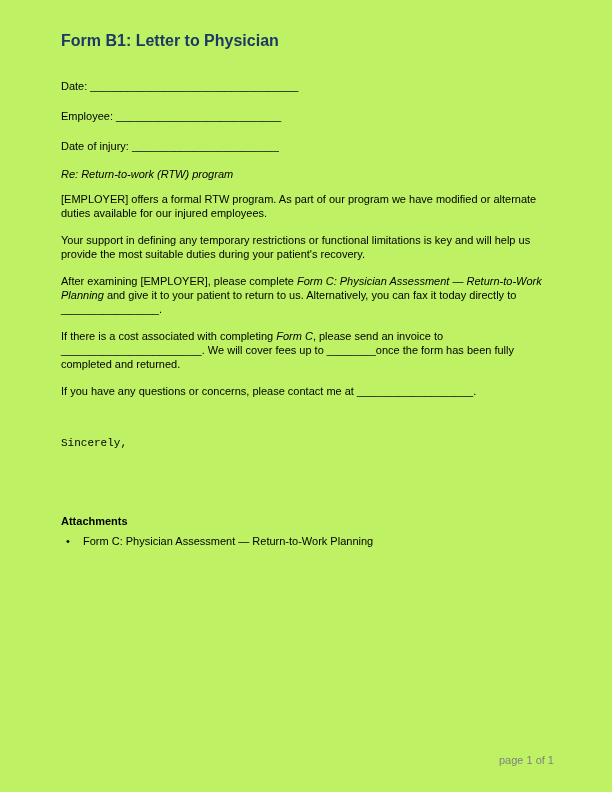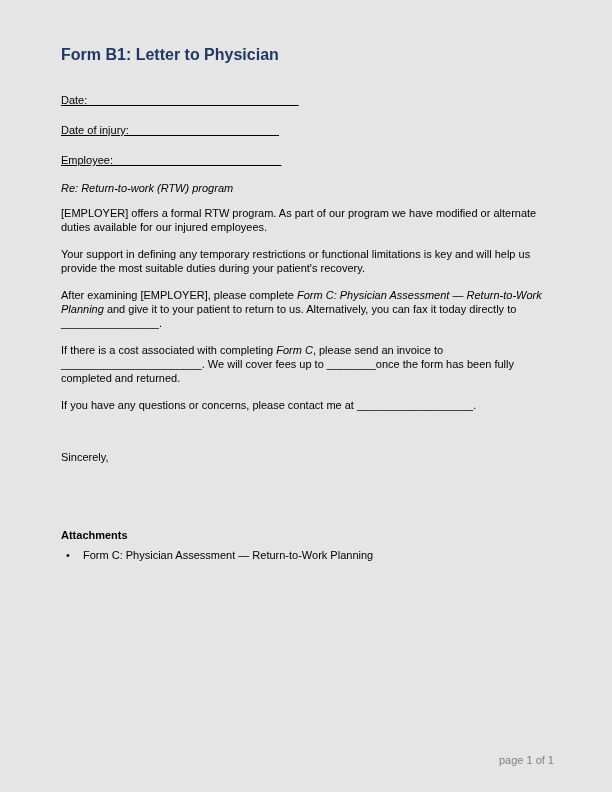--- a/index.html
+++ b/index.html
@@ -4,56 +4,56 @@
 <style>
   html, body {
     margin: 0;
     padding: 0;
     background: #ffffff;
   }
   .page {
     position: relative;
     width: 612px;
     height: 792px;
-    background: #e5e5e5;
+    background: #bef264;
     font-family: "Liberation Sans", sans-serif;
     font-size: 11px;
     line-height: 14px;
     color: #000000;
     box-sizing: border-box;
-    padding: 46px 65px 0 61px;
+    padding: 32px 65px 0 61px;
     overflow: hidden;
   }
   .doc-title {
     font-size: 16px;
     line-height: 18px;
     font-weight: bold;
     color: #1F3864;
     margin: 0 0 29px 0;
   }
   .field-line {
     margin: 16px 0 14px 0;
     white-space: nowrap;
-    text-decoration: underline;
   }
   .blank {
     letter-spacing: 0;
   }
   .re-line {
     font-style: italic;
     margin: 8px 0 11px 0;
   }
   p.body-para {
     margin: 0 0 13px 0;
   }
   .italic {
     font-style: italic;
   }
   .closing {
     margin: 38px 0 0 0;
+    font-family: Liberation Mono, monospace;
   }
   .attachments-heading {
     font-weight: bold;
     margin: 64px 0 0 0;
   }
   .attachment-item {
     display: flex;
     margin: 6px 0 0 0;
   }
   .attachment-bullet {
@@ -72,23 +72,23 @@
 </style>
 </head>
 <body>
 
 <div class="page">
 
   <h1 class="doc-title">Form B1: Letter to Physician</h1>
 
   <div class="field-line"><span>Date: </span><span class="blank">__________________________________</span></div>
 
+  <div class="field-line"><span>Employee: </span><span class="blank">___________________________</span></div>
+
   <div class="field-line"><span>Date of injury: </span><span class="blank">________________________</span></div>
-
-  <div class="field-line"><span>Employee: </span><span class="blank">___________________________</span></div>
 
   <div class="re-line">Re: Return-to-work (RTW) program</div>
 
   <p class="body-para">[EMPLOYER] offers a formal RTW program. As part of our program we have modified or alternate duties available for our injured employees.</p>
 
   <p class="body-para">Your support in defining any temporary restrictions or functional limitations is key and will help us provide the most suitable duties during your patient's recovery.</p>
 
   <p class="body-para"><span>After examining [EMPLOYER], please complete </span><span class="italic">Form C: Physician Assessment — Return-to-Work Planning</span><span> and give it to your patient to return to us. Alternatively, you can fax it today directly to </span><span class="blank">________________</span><span>.</span></p>
 
   <p class="body-para"><span>If there is a cost associated with completing </span><span class="italic">Form C</span><span>, please send an invoice to </span><span class="blank">_______________________</span><span>. We will cover fees up to </span><span class="blank">________</span><span>once the form has been fully completed and returned.</span></p>

